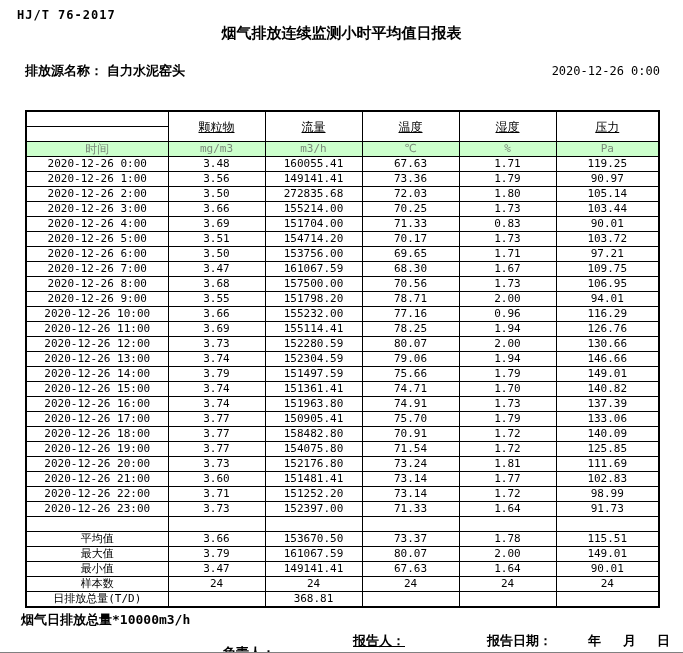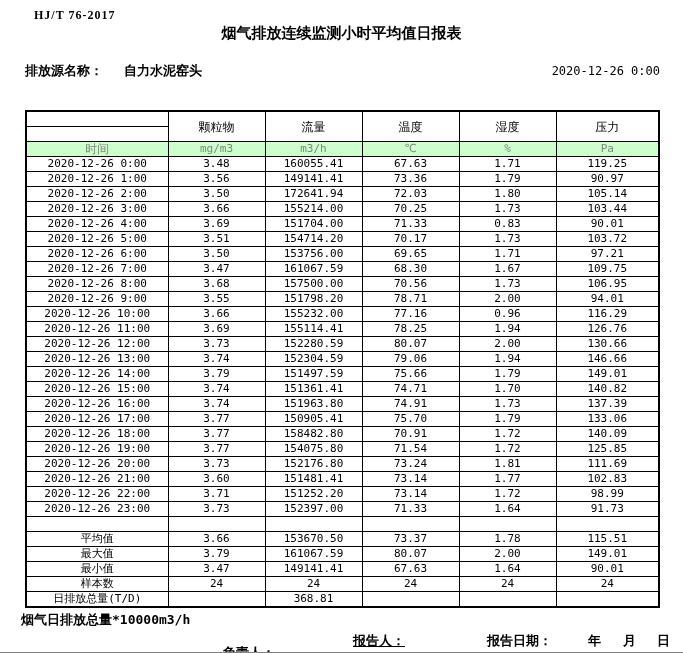--- a/index.html
+++ b/index.html
@@ -1,35 +1,35 @@
 <!DOCTYPE html>
 <html><head>
 <meta charset="utf-8">
 <style>
   html,body{margin:0;padding:0;}
   body{
     width:683px;height:653px;background:#ffffff;color:#000;
     font-family:"DejaVu Sans Mono","DejaVu Sans","Liberation Sans",sans-serif;
     position:relative;overflow:hidden;
   }
-  .std-code{position:absolute;left:34px;top:8px;font-size:12px;font-weight:bold;letter-spacing:1px;font-family:Liberation Serif, serif;}
+  .std-code{position:absolute;left:17px;top:8px;font-size:12px;font-weight:bold;letter-spacing:1px;}
   .doc-title{position:absolute;left:0;right:0;top:24px;text-align:center;font-size:15px;font-weight:bold;}
   .src-row{position:absolute;left:25px;top:62px;width:635px;display:flex;justify-content:space-between;align-items:baseline;}
   .src-left{font-size:13px;font-weight:bold;}
-  .src-name{margin-left:21px;}
+  .src-name{margin-left:4px;}
   .hdr-date{font-size:12px;}
   table.report{
     position:absolute;left:25px;top:110px;width:633px;
     border-collapse:collapse;table-layout:fixed;border:2px solid #000;
   }
   table.report td{
     border:1px solid #000;height:14px;line-height:14px;
     font-size:11px;text-align:center;padding:0;overflow:hidden;white-space:nowrap;
   }
-  table.report tr.pollutant-row td.pollutant{font-size:12px;}
+  table.report tr.pollutant-row td.pollutant{font-size:12px;text-decoration:underline;}
   table.report tr.unit-row td{background:#ccffcc;color:#7a8a7a;}
   table.report tr.unit-row td.time-header{font-size:12px;}
   .note{position:absolute;left:21px;top:611px;font-size:13px;font-weight:bold;}
   .sign-row{position:absolute;left:0;top:632px;width:683px;height:18px;font-size:13px;font-weight:bold;}
   .sign-row span{position:absolute;top:0;white-space:nowrap;}
   .lbl-unit{left:8px;}
   .lbl-resp{left:223px;margin-top:12px;}
   .lbl-reporter{left:353px;text-decoration:underline;}
   .lbl-date{left:487px;}
   .lbl-year{left:588px;}
@@ -93,21 +93,21 @@
         <td>2020-12-26 1:00</td>
         <td>3.56</td>
         <td>149141.41</td>
         <td>73.36</td>
         <td>1.79</td>
         <td>90.97</td>
       </tr>
       <tr>
         <td>2020-12-26 2:00</td>
         <td>3.50</td>
-        <td>172641.94</td>
+        <td>272835.68</td>
         <td>72.03</td>
         <td>1.80</td>
         <td>105.14</td>
       </tr>
       <tr>
         <td>2020-12-26 3:00</td>
         <td>3.66</td>
         <td>155214.00</td>
         <td>70.25</td>
         <td>1.73</td>

